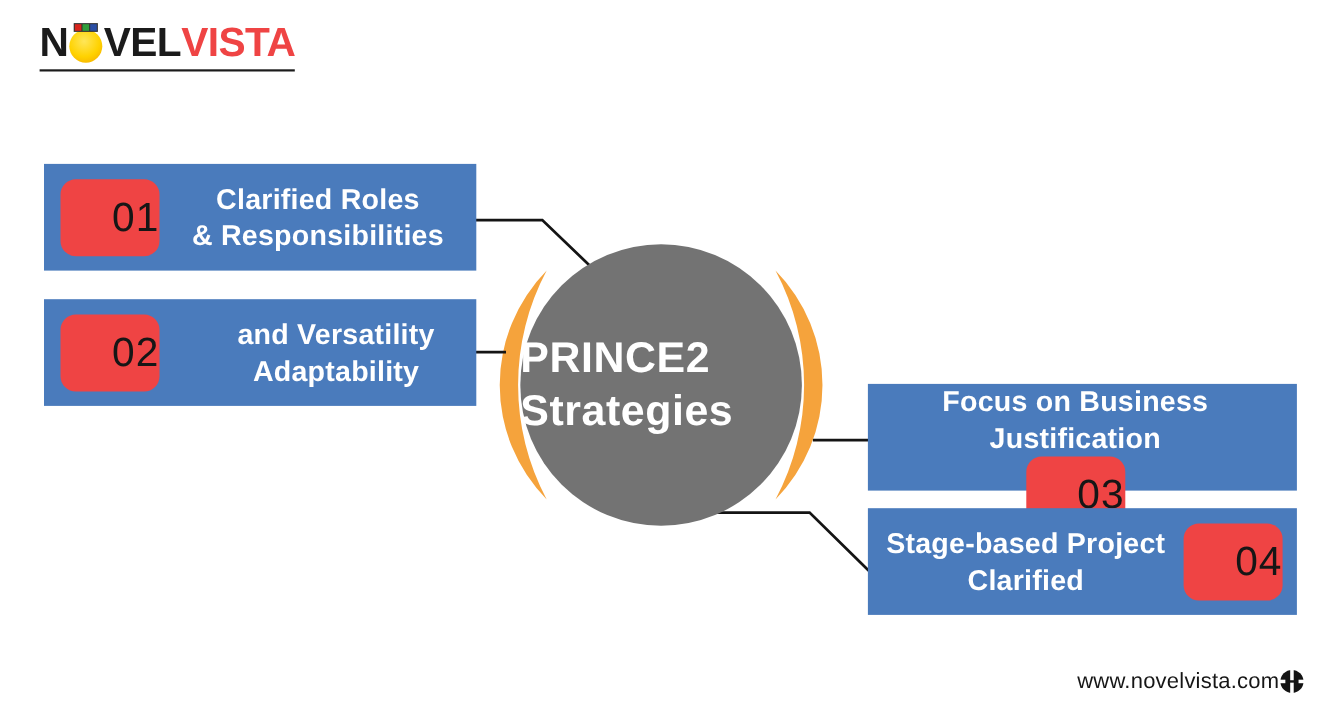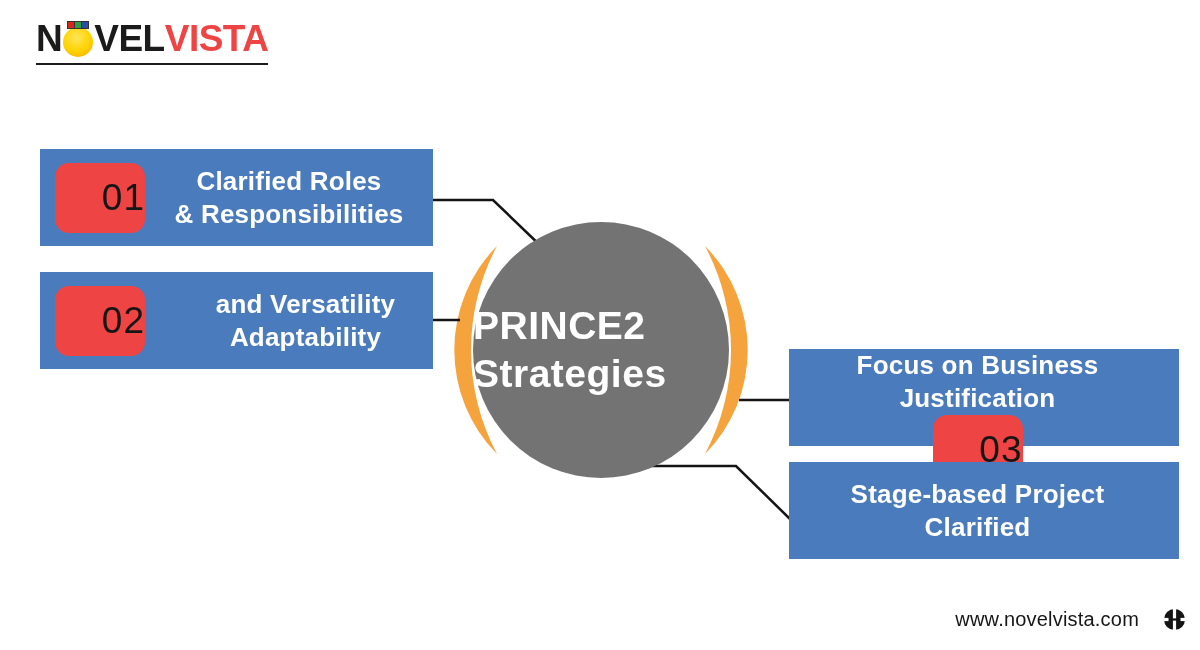--- a/index.html
+++ b/index.html
@@ -41,21 +41,21 @@
     display:flex;align-items:center;justify-content:flex-end;
     color:#161616;font-size:37px;font-weight:400;letter-spacing:1px;
   }
   .box.left{left:40px;width:378px;padding-left:15px;}
   .box.right{left:789px;width:377px;padding-right:13px;}
   .box1{top:149px;}
   .box2{top:272px;gap:33px;}
   .box3{top:349px;flex-direction:column;}
   .box4{top:462px;}
   
-  .footer{position:absolute;right:14px;top:608px;display:flex;align-items:flex-start;gap:24px;}
+  .footer{position:absolute;right:14px;top:608px;display:flex;align-items:flex-start;gap:0;}
   .footer .site{font-size:20px;color:#161616;font-weight:500;letter-spacing:.2px;}
 </style>
 </head>
 <body>
 
 <div class="canvas">
 
   <div class="logo">
     <div class="logo-row">
       <span>N</span>
@@ -116,20 +116,23 @@
     <div class="badge">
         <span>03</span>
       </div>
   </div>
 
   <div class="box right box4">
     <div class="label">
       <span>Stage-based Project</span>
       <span>Clarified</span>
     </div>
+    <div class="badge">
+        <span>04</span>
+      </div>
   </div>
 
   <div class="footer">
     <span class="site">www.novelvista.com</span>
     <svg width="23" height="23" viewBox="0 0 23 23" aria-hidden="true">
       <circle cx="11.5" cy="11.5" r="10.5" fill="#141414"></circle>
       <rect x="9.9" y="0" width="3.2" height="23" fill="#ffffff"></rect>
       <rect x="0" y="9.9" width="5.5" height="3.2" fill="#ffffff"></rect>
       <rect x="17.5" y="9.9" width="5.5" height="3.2" fill="#ffffff"></rect>
       <rect x="8" y="10.4" width="7" height="2.2" fill="#141414"></rect>

